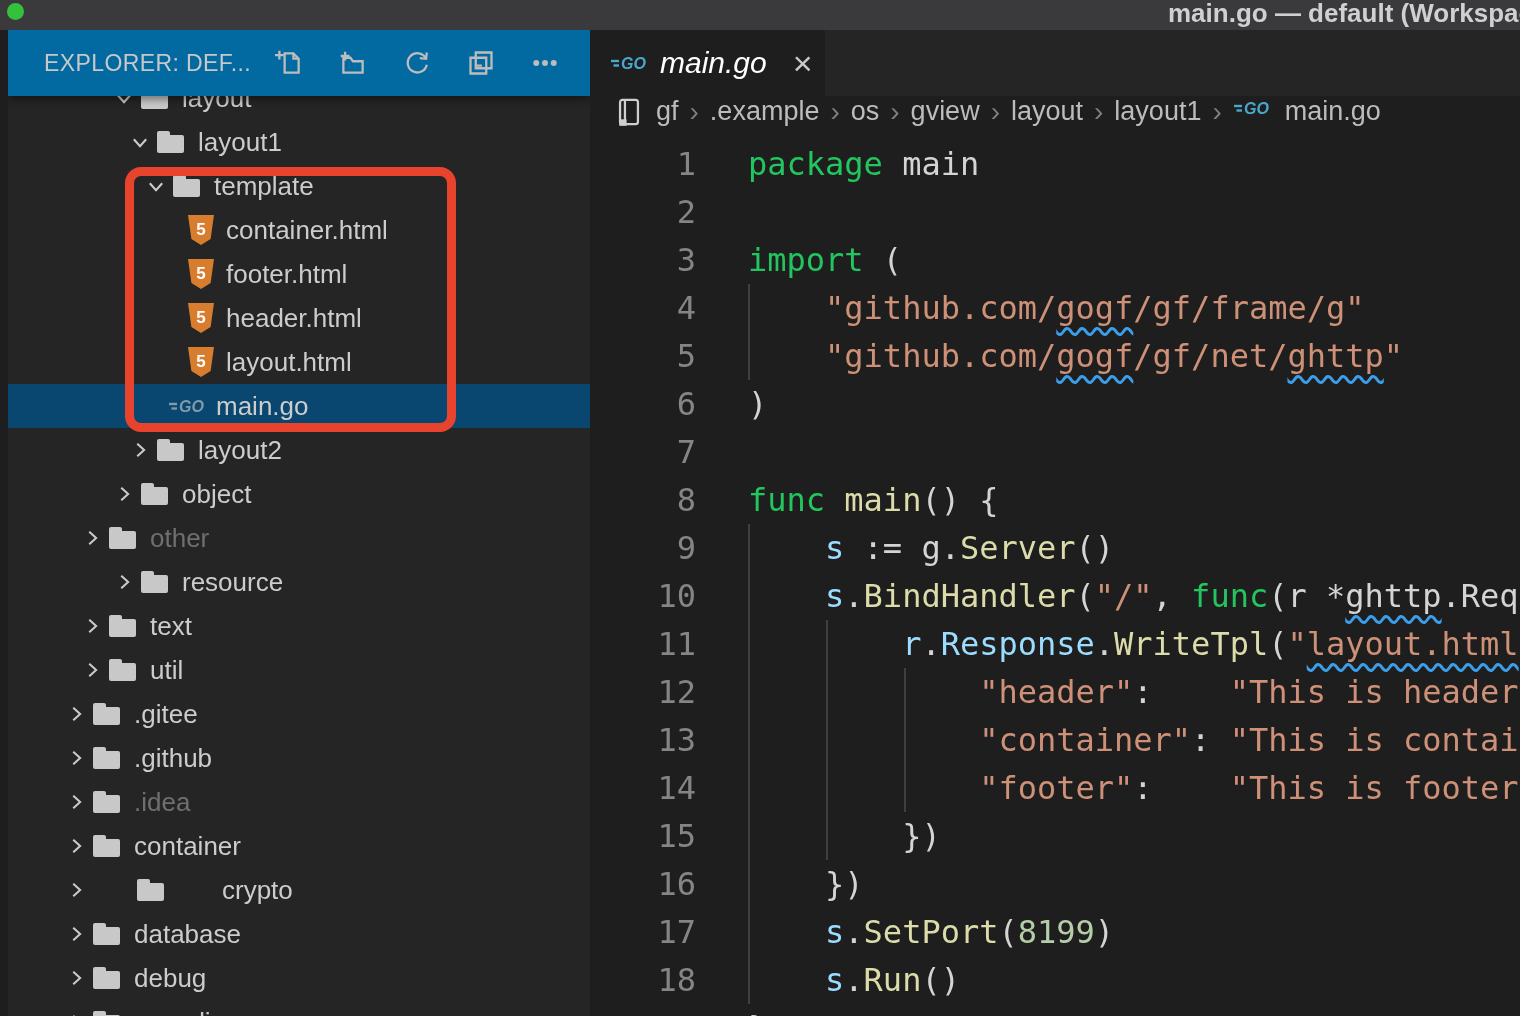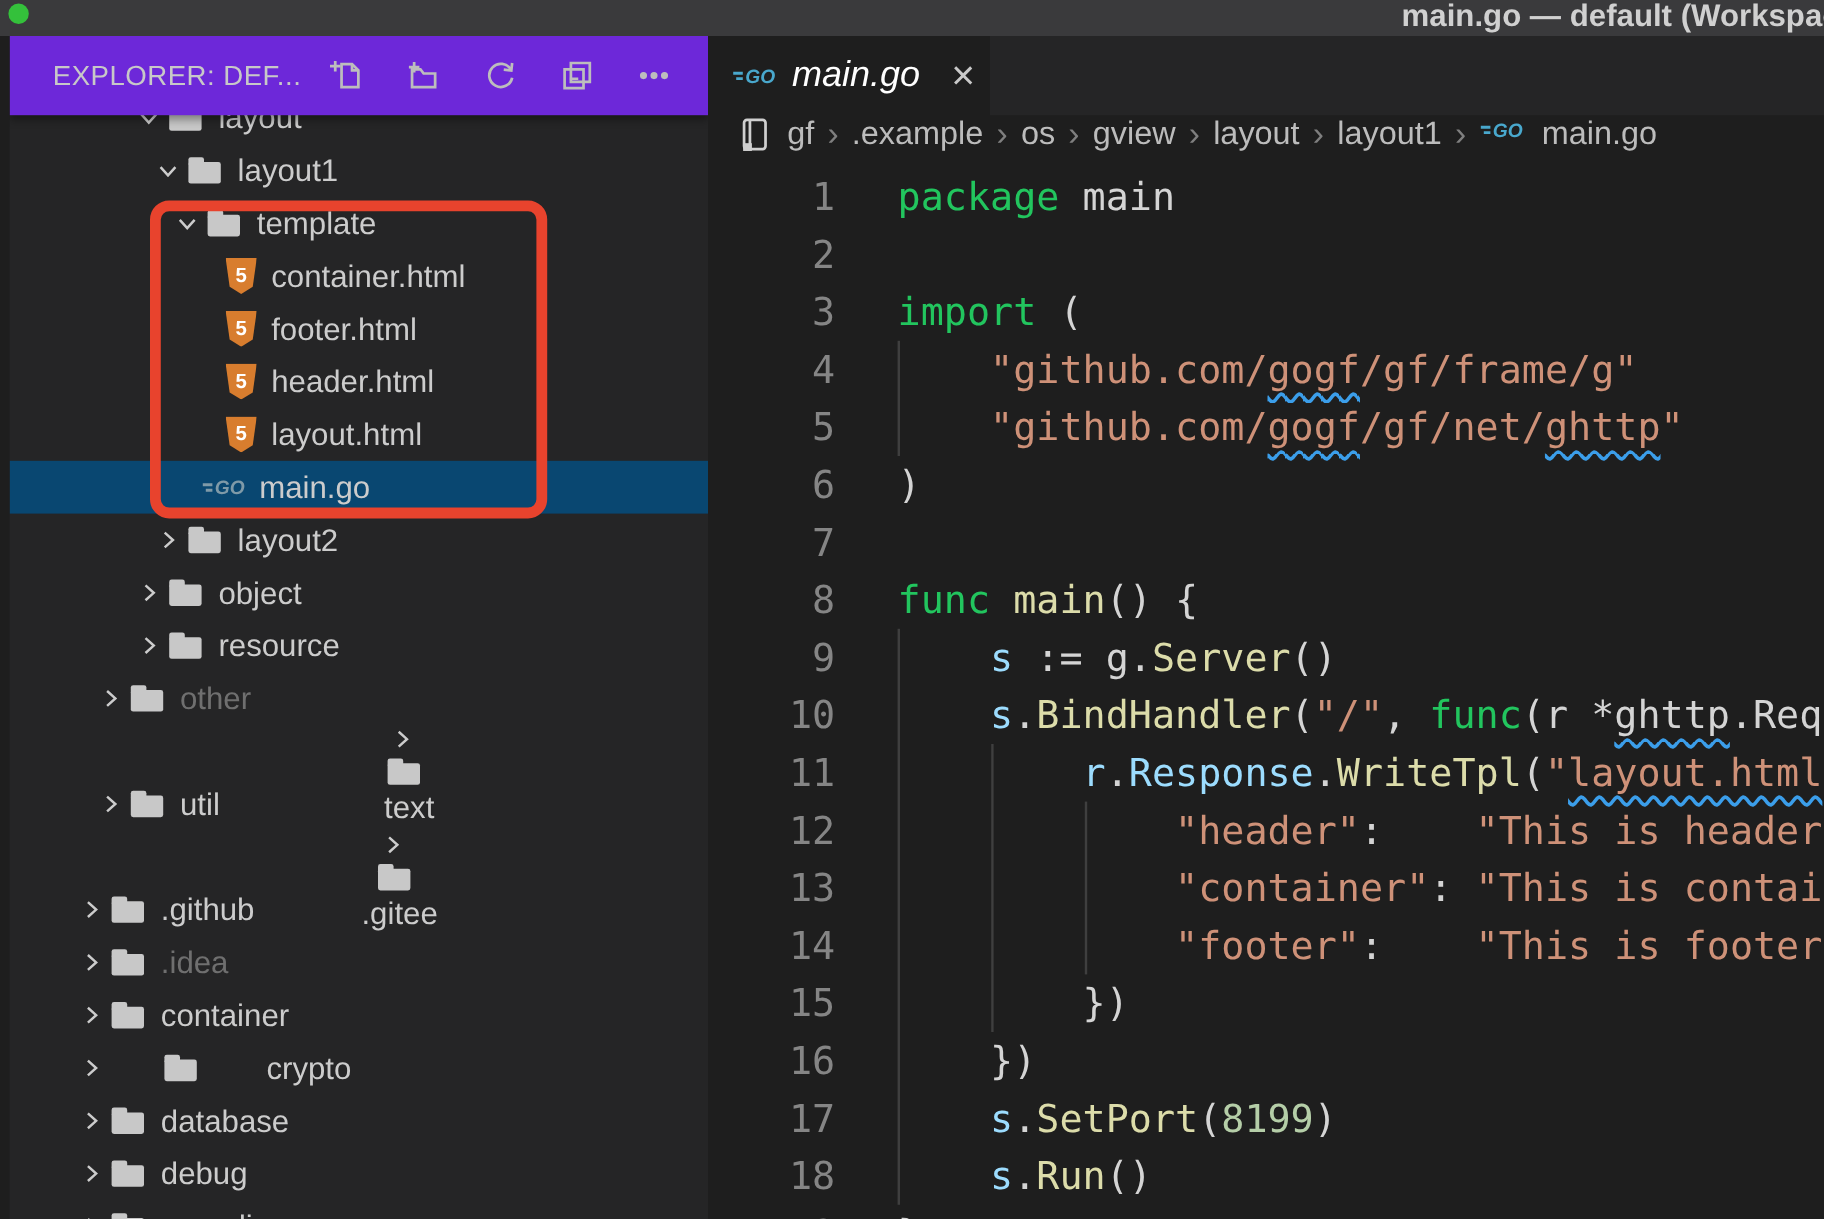--- a/index.html
+++ b/index.html
@@ -11,21 +11,21 @@
   #titlebar { position:absolute; left:0; top:0; width:1520px; height:30px; background:#3a3a3c; }
   .traffic { position:absolute; border-radius:50%; }
   .traffic.green { left:7px; top:3px; width:17px; height:17px; background:#34c13b; }
   #window-title { position:absolute; left:1168px; top:-4px; height:34px; line-height:34px;
                   font-size:26px; font-weight:700; color:#d0d0d0; white-space:nowrap; }
 
   
   #sidebar { position:absolute; left:8px; top:30px; width:582px; height:986px;
              background:#252526; overflow:hidden; }
   #explorer-header { position:absolute; left:0; top:0; right:0; height:66px; z-index:4;
-                     background:#6d28d9; box-shadow:0 4px 7px rgba(0,0,0,.38);
+                     background:#0369a1; box-shadow:0 4px 7px rgba(0,0,0,.38);
                      display:flex; align-items:center; padding:0 30px 0 36px; }
   #explorer-title { font-size:23px; color:#c8c8c8; letter-spacing:.4px; flex:0 0 auto; }
   #explorer-actions { margin-left:auto; display:flex; align-items:center; gap:34px; }
   .tbico { width:30px; height:30px; display:flex; align-items:center; justify-content:center; cursor:pointer; }
   .tbico svg { stroke:#bdbdbd; }
 
   #tree { position:absolute; left:0; top:46px; right:0; z-index:1; }
   .trow { height:44px; display:flex; align-items:center; position:relative; cursor:pointer; }
   .trow.sel { background:#094771; }
   .tchev { width:24px; height:24px; flex:0 0 24px; display:flex; align-items:center; justify-content:center; }
@@ -204,57 +204,57 @@
       </div>
       <div class="trow" style="padding-left: 104px;">
         <span class="tchev">
           <svg class="right" width="22" height="22" viewBox="0 0 16 16">
             <path d="M6 3.5 L11 8 L6 12.5" fill="none" stroke="#cccccc" stroke-width="1.5"></path>
           </svg>
         </span>
         <span class="tico i-folder"></span>
         <span class="tlabel">object</span>
       </div>
+      <div class="trow" style="padding-left: 72px;">
+        <span class="tchev">
+          <svg class="right" width="22" height="22" viewBox="0 0 16 16">
+            <path d="M6 3.5 L11 8 L6 12.5" fill="none" stroke="#cccccc" stroke-width="1.5"></path>
+          </svg>
+        </span>
+        <span class="tico i-folder"></span>
+        <span class="tlabel dim">other</span>
+      </div>
       <div class="trow" style="padding-left: 104px;">
         <span class="tchev">
           <svg class="right" width="22" height="22" viewBox="0 0 16 16">
             <path d="M6 3.5 L11 8 L6 12.5" fill="none" stroke="#cccccc" stroke-width="1.5"></path>
           </svg>
         </span>
         <span class="tico i-folder"></span>
         <span class="tlabel">resource</span>
       </div>
       <div class="trow" style="padding-left: 72px;">
         <span class="tchev">
           <svg class="right" width="22" height="22" viewBox="0 0 16 16">
             <path d="M6 3.5 L11 8 L6 12.5" fill="none" stroke="#cccccc" stroke-width="1.5"></path>
           </svg>
         </span>
         <span class="tico i-folder"></span>
-        <span class="tlabel dim">other</span>
-      </div>
-      <div class="trow" style="padding-left: 72px; flex-direction: column;">
-        <span class="tchev">
-          <svg class="right" width="22" height="22" viewBox="0 0 16 16">
-            <path d="M6 3.5 L11 8 L6 12.5" fill="none" stroke="#cccccc" stroke-width="1.5"></path>
-          </svg>
-        </span>
-        <span class="tico i-folder"></span>
         <span class="tlabel">text</span>
       </div>
       <div class="trow" style="padding-left: 72px;">
         <span class="tchev">
           <svg class="right" width="22" height="22" viewBox="0 0 16 16">
             <path d="M6 3.5 L11 8 L6 12.5" fill="none" stroke="#cccccc" stroke-width="1.5"></path>
           </svg>
         </span>
         <span class="tico i-folder"></span>
         <span class="tlabel">util</span>
       </div>
-      <div class="trow" style="padding-left: 56px; flex-direction: column;">
+      <div class="trow" style="padding-left: 56px;">
         <span class="tchev">
           <svg class="right" width="22" height="22" viewBox="0 0 16 16">
             <path d="M6 3.5 L11 8 L6 12.5" fill="none" stroke="#cccccc" stroke-width="1.5"></path>
           </svg>
         </span>
         <span class="tico i-folder"></span>
         <span class="tlabel">.gitee</span>
       </div>
       <div class="trow" style="padding-left: 56px;">
         <span class="tchev">

